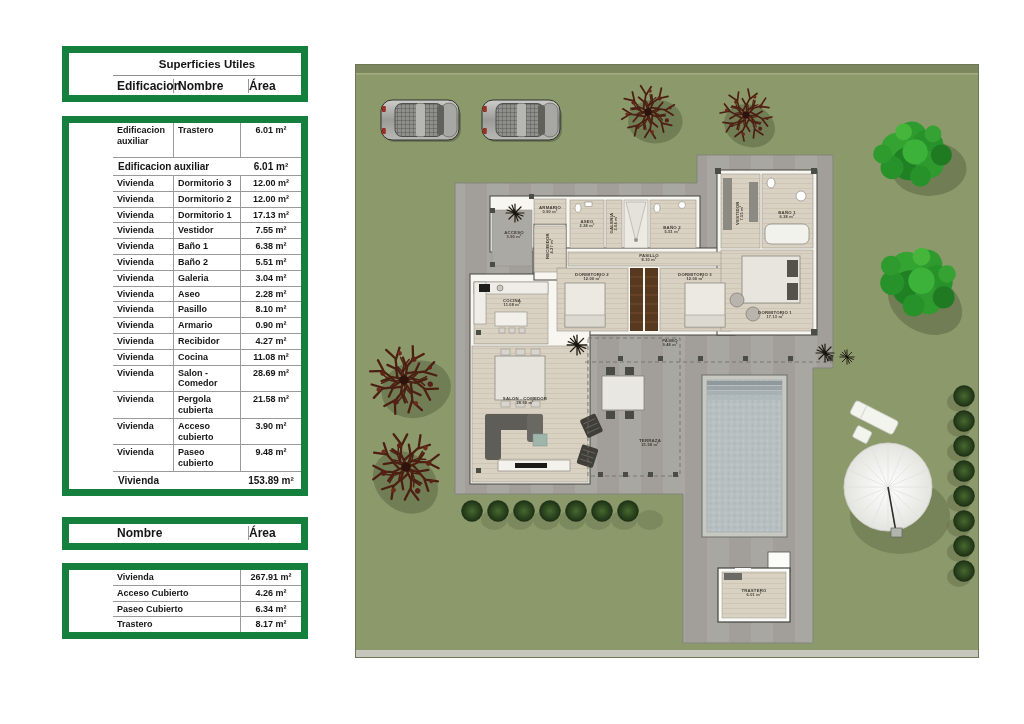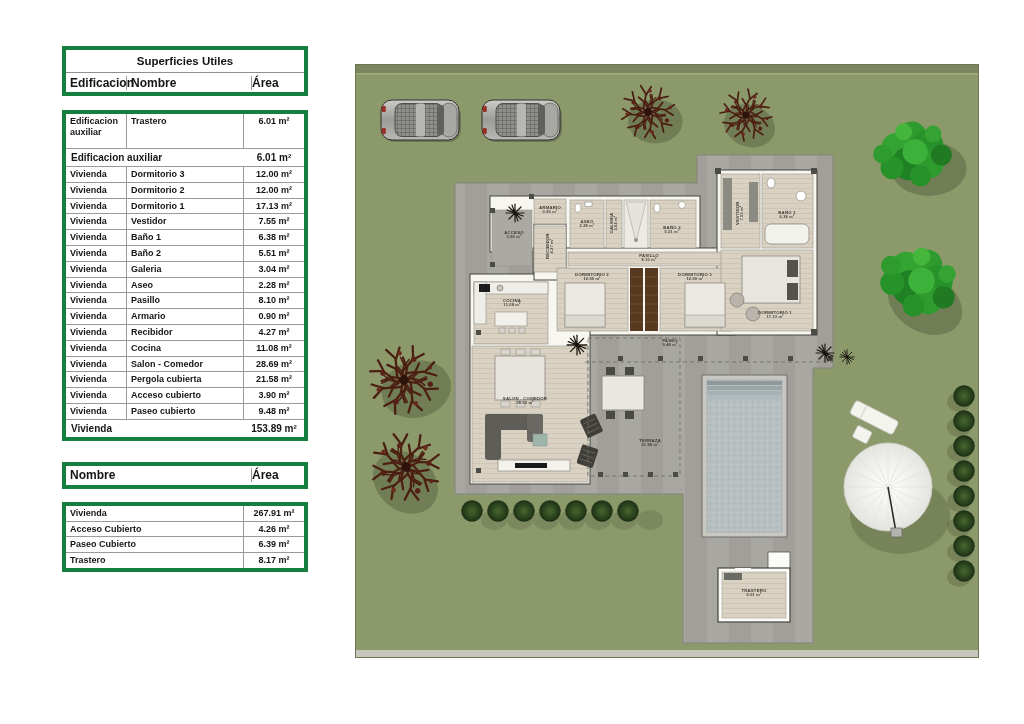--- a/index.html
+++ b/index.html
@@ -1,21 +1,21 @@
 <!DOCTYPE html>
 <html><head>
 <meta charset="utf-8">
 <style>
   html,body{margin:0;padding:0;background:#ffffff;width:1024px;height:724px;overflow:hidden;
     font-family:"Liberation Sans", sans-serif;}
   #stage{position:relative;width:1024px;height:724px;background:#ffffff;}
 
   
   #tables{position:absolute;left:62px;top:46px;width:246px;color:#151515;}
-  .tbox{border:4px solid #15803d;background:#fff;}
+  .tbox{border:7px solid #15803d;background:#fff;padding-left:44px;}
   .ttitle{height:22px;line-height:22px;text-align:center;font-size:11.5px;font-weight:bold;
     border-bottom:1px solid #8f8f8f;}
   .thead{display:flex;height:19px;align-items:center;font-size:12px;font-weight:bold;}
   .thead .hc{padding:0 4px;}
   .gap{height:14px;}
   .trow{display:flex;}
   .trow + .trow{border-top:1px solid #9a9a9a;}
   .tcell{font-size:9px;font-weight:bold;padding:2px 4px;line-height:1.2;}
   .u .col-edificacion{width:52px;border-right:1px solid #9a9a9a;}
   .u .col-nombre{flex:1;border-right:1px solid #9a9a9a;}
@@ -176,21 +176,21 @@
           <div class="trow">
             <div class="tcell col-nombre">Vivienda</div>
             <div class="tcell col-area">267.91 m²</div>
           </div>
           <div class="trow">
             <div class="tcell col-nombre">Acceso Cubierto</div>
             <div class="tcell col-area">4.26 m²</div>
           </div>
           <div class="trow">
             <div class="tcell col-nombre">Paseo Cubierto</div>
-            <div class="tcell col-area">6.39 m²</div>
+            <div class="tcell col-area">6.34 m²</div>
           </div>
           <div class="trow">
             <div class="tcell col-nombre">Trastero</div>
             <div class="tcell col-area">8.17 m²</div>
           </div>
         </div>
   </div>
 </div>
 
 <div id="plan">

